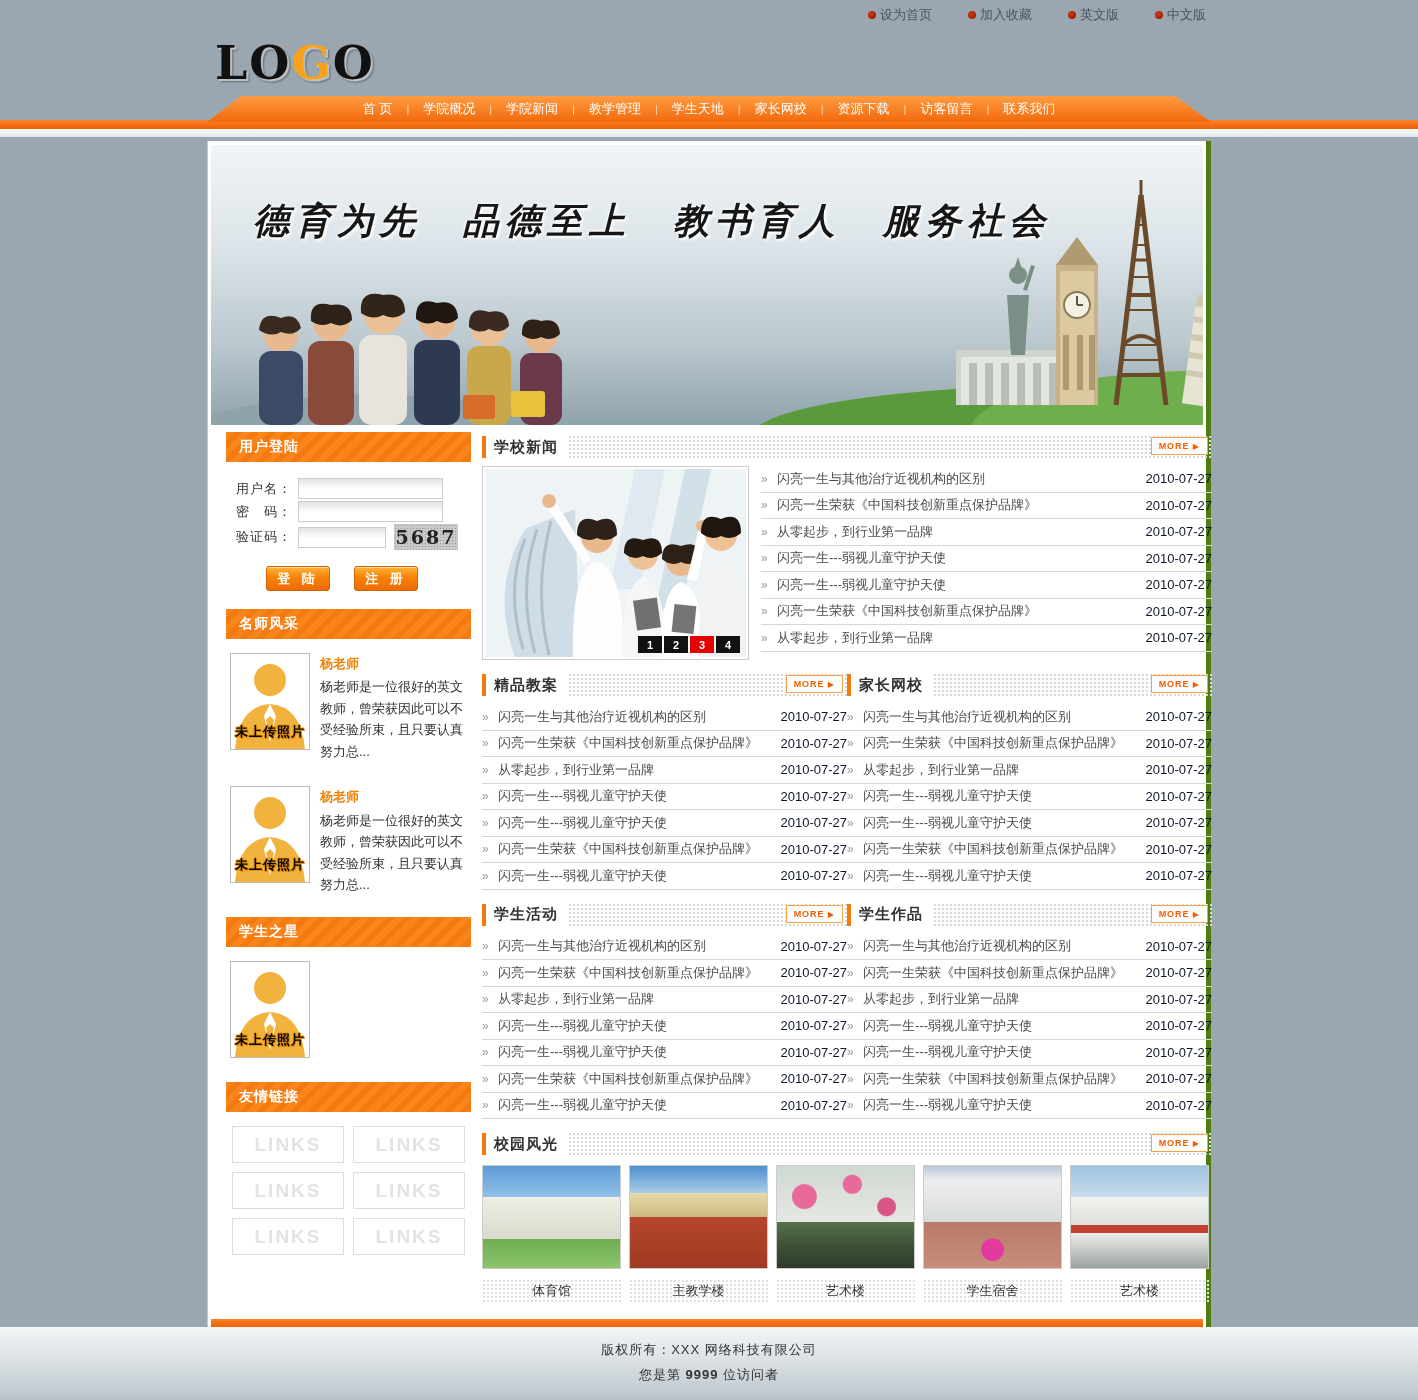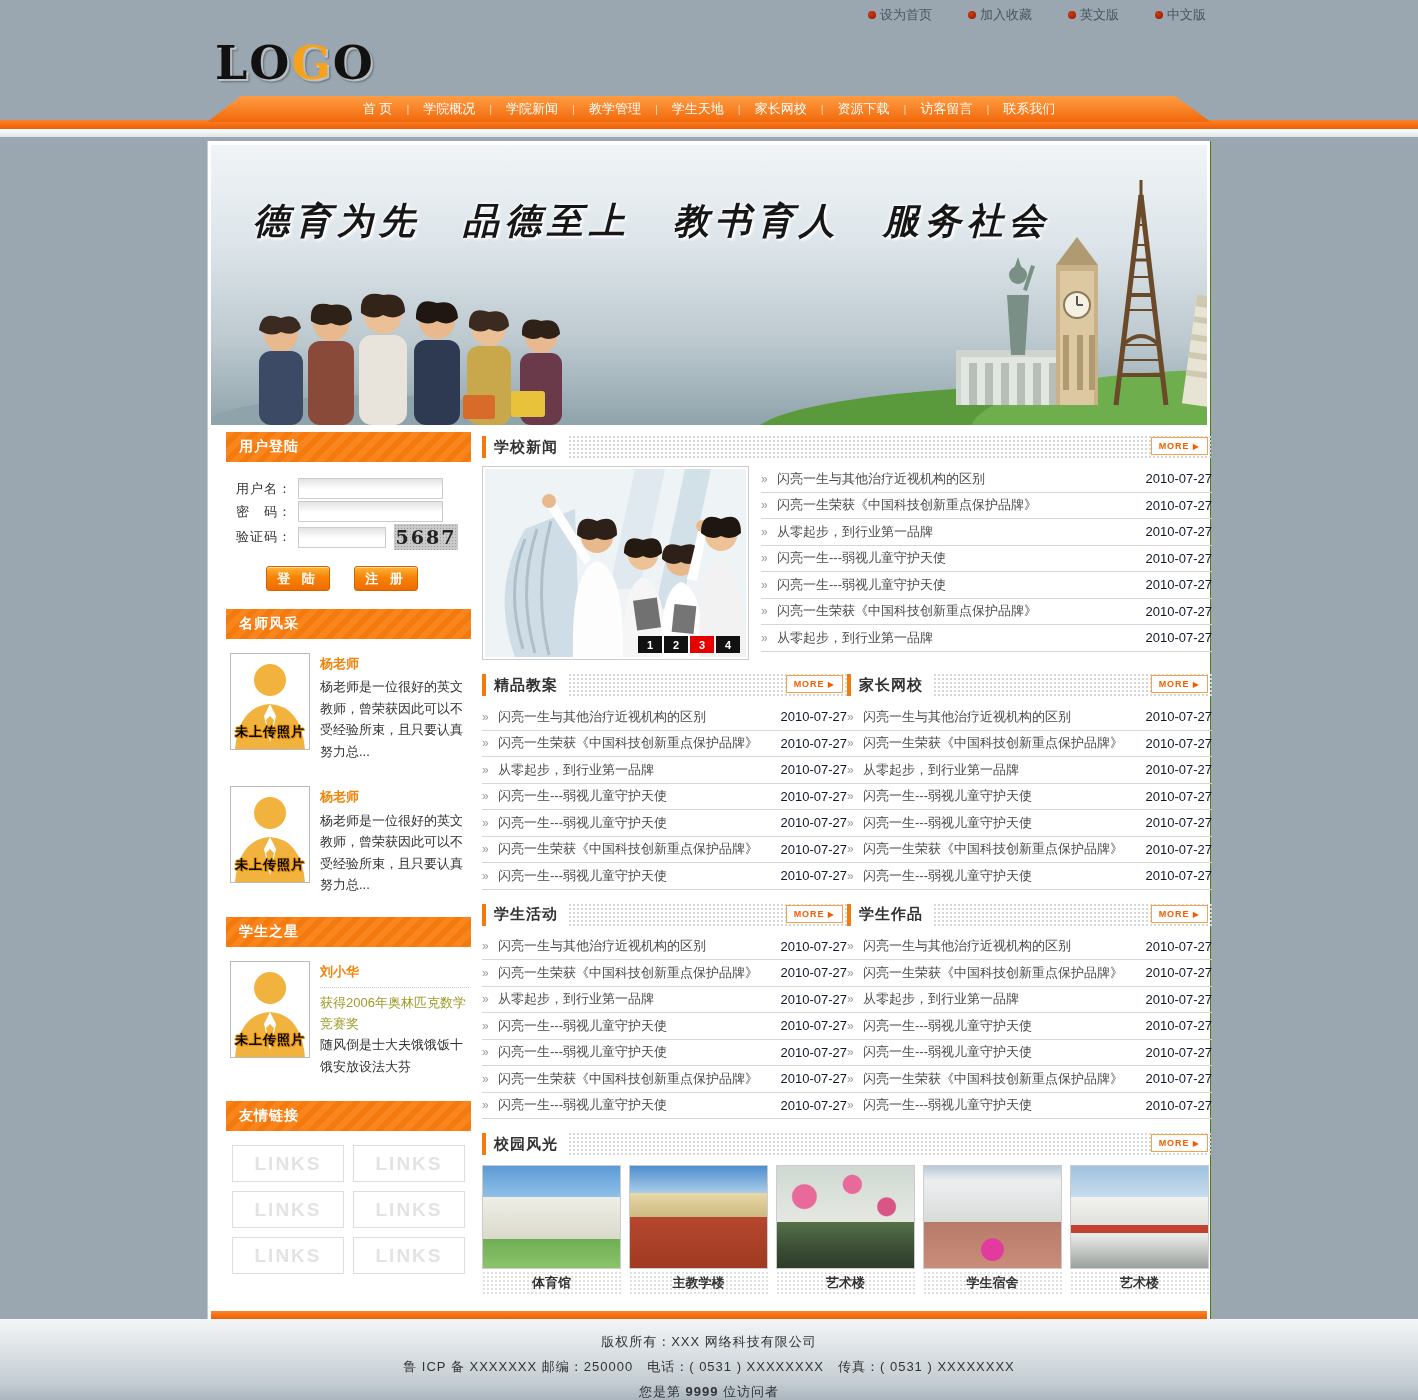--- a/index.html
+++ b/index.html
@@ -22,21 +22,21 @@
   .nav-stripe { position:absolute; left:0; right:0; top:24px; height:9px; background:linear-gradient(#fd832a,#ec5f05); }
   .nav-white  { position:absolute; left:0; right:0; top:33px; height:8px; background:linear-gradient(#ffffff,#dfe6e9); }
   .navbar { position:absolute; left:207px; top:0; width:1004px; height:26px;
             background:linear-gradient(#ff9c42,#f2690b);
             clip-path:polygon(34px 0, calc(100% - 36px) 0, 100% 100%, 0 100%);
             display:flex; align-items:center; justify-content:center; }
   .navitem { color:#fff; font-size:13px; padding:0 14px; cursor:pointer; white-space:nowrap; }
   .navsep { color:#ffd9b5; font-size:11px; }
 
   
-  .page { width:1004px; margin:0 auto; background:#fff; border-left:1px solid #c3cbd0; border-right:1px solid #4d7c0f; padding:4px 3px 0 3px; }
+  .page { width:1004px; margin:0 auto; background:#fff; border-left:1px solid #c3cbd0; border-right:5px solid #4d7c0f; padding:4px 3px 0 3px; }
 
   
   .banner { position:relative; height:280px; overflow:hidden;
             background:linear-gradient(180deg,#f0f4f6 0%,#dde5ea 35%,#bcc9cf 70%,#8fa3ab 100%); }
   .banner svg { position:absolute; inset:0; }
   .slogan { position:absolute; left:42px; top:52px; font-family:"DejaVu Serif","Liberation Serif",serif; font-weight:bold; font-style:italic;
             font-size:36px; color:#161616; letter-spacing:6px; white-space:nowrap;
             text-shadow:0 0 2px #fff,0 0 4px #fff,2px 2px 3px rgba(255,255,255,.9); }
 
   
@@ -106,21 +106,21 @@
 
   .tworow { display:flex; margin-top:10px; }
   .halfcol { flex:1; min-width:0; }
 
   
   .campus { margin-top:10px; }
   .shots { display:flex; gap:8px; margin-top:6px; padding-bottom:4px; }
   .shot { width:139px; flex:none; cursor:pointer; }
   .shotimg { height:104px; border:1px solid #ccc; }
   .shotcap { height:24px; font-size:13px; color:#333; display:flex; align-items:center; justify-content:center;
-             background-image:radial-gradient(#e0e0e0 1px, transparent 1.2px); background-size:4px 4px; margin-top:2px;font-weight:bold; }
+             background-image:radial-gradient(#e0e0e0 1px, transparent 1.2px); background-size:4px 4px; margin-top:10px; }
   .p1 { background:linear-gradient(180deg,#5d9bd6 0%,#8fc0e8 30%,#efefe6 30%,#d9d9cc 72%,#6fae54 72%,#8cc46a 100%); }
   .p2 { background:linear-gradient(180deg,#4d8ecf 0%,#a8cce8 26%,#e8d9a8 26%,#cdb982 50%,#b5472e 50%,#a03a22 100%); }
   .p3 { background:radial-gradient(circle at 20% 30%,#e86a9a 0 9%,transparent 10%),radial-gradient(circle at 55% 18%,#e86a9a 0 8%,transparent 9%),radial-gradient(circle at 80% 40%,#d95587 0 7%,transparent 8%),linear-gradient(180deg,#cfd8d2 0%,#e6e8e2 55%,#55704a 55%,#3c4f35 80%,#2e3b2a 100%); }
   .p4 { background:radial-gradient(circle at 50% 82%,#e23a9e 0 10%,transparent 11%),linear-gradient(180deg,#b8c8d8 0%,#eceef0 14%,#d8dcd8 55%,#b87a6a 55%,#c98d7a 100%); }
   .p5 { background:linear-gradient(180deg,#9ec2e0 0%,#c8dcec 30%,#f2f2f0 30%,#e0e0dc 58%,#c24030 58%,#c24030 66%,#ededea 66%,#b8bcb8 88%,#9aa0a0 100%); }
 
   
   .footband { height:8px; background:linear-gradient(#fd832a,#ec5f05); margin-top:12px; }
   .footer { height:92px; background:linear-gradient(#f4f6f7,#c3ccd2 70%,#9aa7b0); text-align:center; font-size:13px; color:#333; padding-top:14px; }
   .footer .fline { margin-bottom:7px; letter-spacing:1px; }
@@ -328,25 +328,20 @@
       <div class="card">
         <div class="avatar">
           <svg width="78" height="95" viewBox="0 0 78 95">
               <rect width="78" height="95" fill="#fff"></rect>
               <circle cx="39" cy="26" r="16" fill="#f2b23e"></circle>
               <path d="M4 95 Q8 52 39 50 Q70 52 74 95 Z" fill="#f2b23e"></path>
               <path d="M39 50 L33 62 L39 88 L45 62 Z" fill="#fff"></path>
               <path d="M39 62 L35 66 L39 84 L43 66 Z" fill="#f2b23e"></path>
             </svg>
           <span class="noimg">未上传照片</span>
-        </div>
-        <div class="cinfo">
-          <div class="cname">刘小华</div>
-          <div class="award">获得2006年奥林匹克数学竞赛奖</div>
-          <div>随风倒是士大夫饿饿饭十饿安放设法大芬</div>
         </div>
       </div>
 
       <div class="obar" style="margin-top:14px;">友情链接</div>
       <div class="linkgrid">
         <div class="linkbox">LINKS</div>
         <div class="linkbox">LINKS</div>
         <div class="linkbox">LINKS</div>
         <div class="linkbox">LINKS</div>
         <div class="linkbox">LINKS</div>
@@ -662,19 +657,18 @@
       </div>
 
     </div>
   </div>
 
   <div class="footband"></div>
 </div>
 
 <div class="footer">
   <div class="fline">版权所有：XXX 网络科技有限公司</div>
-  <div class="fline">鲁 ICP 备 XXXXXXX 邮编：250000　电话：( 0531 ) XXXXXXXX　传真：( 0531 ) XXXXXXXX</div>
   <div class="fline">
     <span>您是第</span>
     <span class="fcount">9999</span>
     <span>位访问者</span>
   </div>
 </div>
 
 </body></html>

